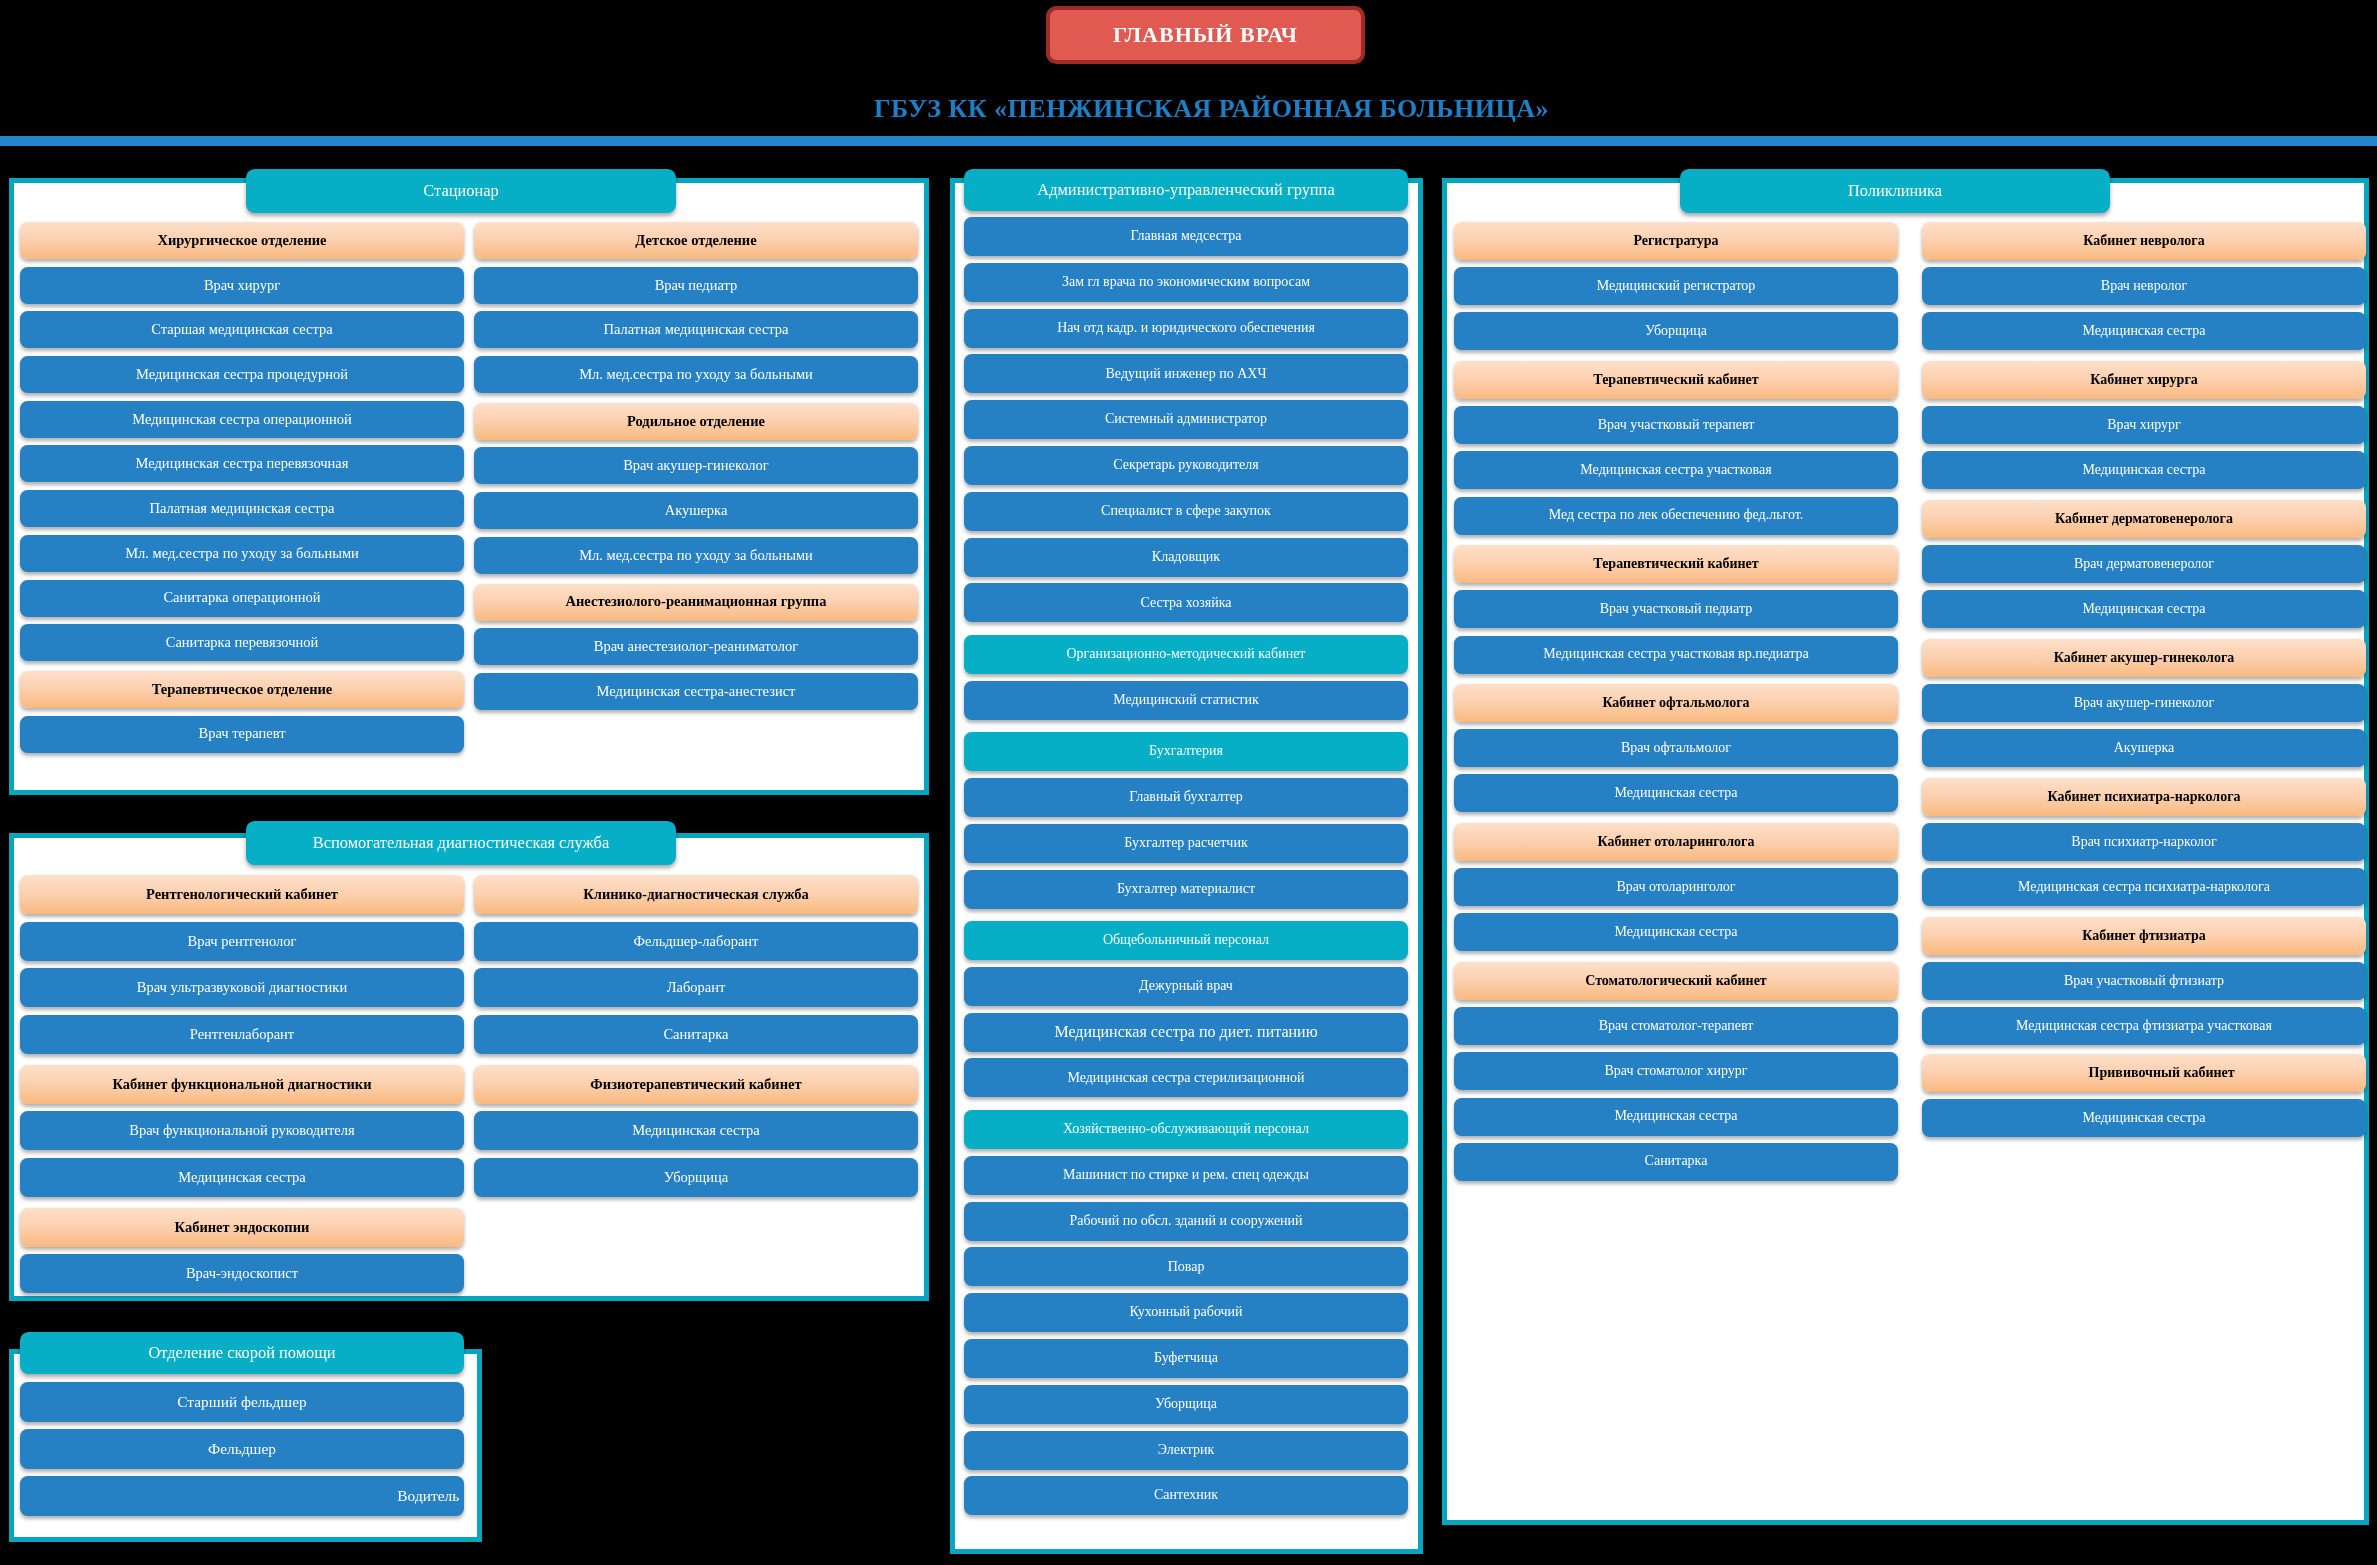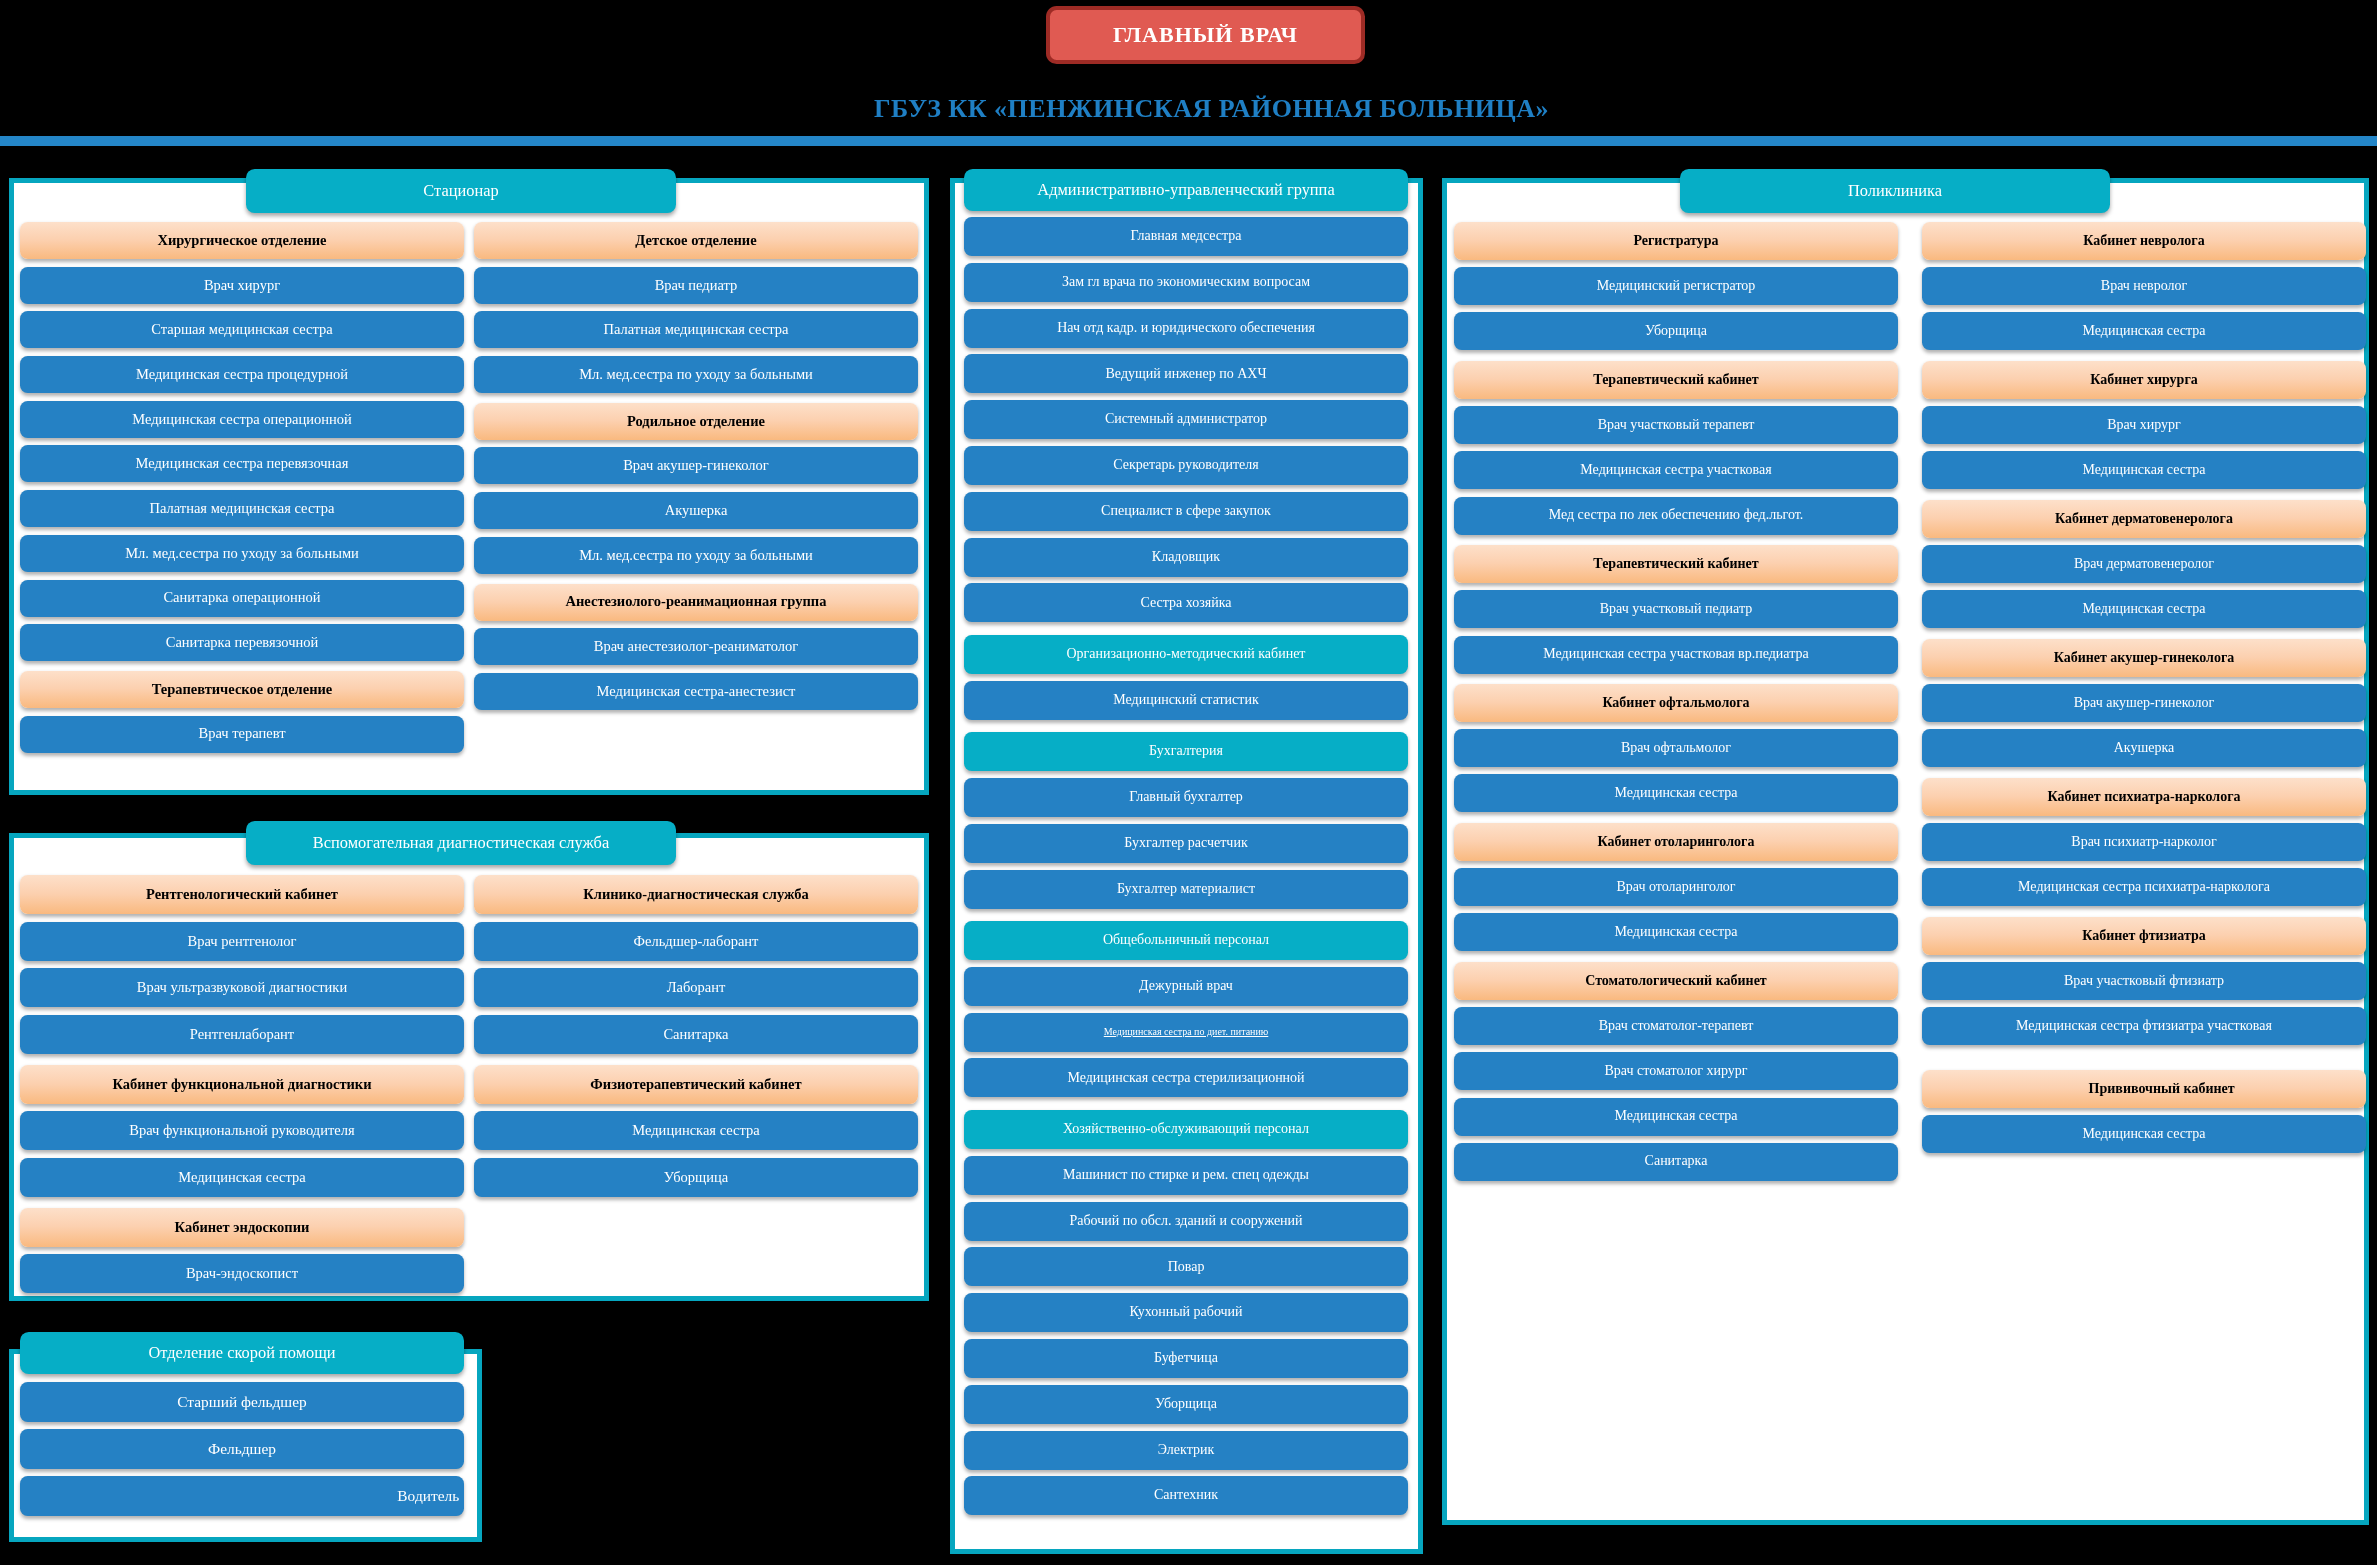--- a/index.html
+++ b/index.html
@@ -325,21 +325,21 @@
       <div class="node staff" style="height: 39px; flex: 0 0 39px; margin-top: 6.8px;">
         <span style="font-size: 14px;">Бухгалтер материалист</span>
       </div>
       <div class="node group" style="height: 39px; flex: 0 0 39px; margin-top: 12.5px;">
         <span style="font-size: 14px;">Общебольничный персонал</span>
       </div>
       <div class="node staff" style="height: 39px; flex: 0 0 39px; margin-top: 6.8px;">
         <span style="font-size: 14px;">Дежурный врач</span>
       </div>
       <div class="node staff" style="height: 39px; flex: 0 0 39px; margin-top: 6.8px;">
-        <span style="font-size: 10px; text-decoration: underline;">Медицинская сестра по диет. питанию</span>
+        <span style="font-size: 16px;">Медицинская сестра по диет. питанию</span>
       </div>
       <div class="node staff" style="height: 39px; flex: 0 0 39px; margin-top: 6.8px;">
         <span style="font-size: 14px;">Медицинская сестра стерилизационной</span>
       </div>
       <div class="node group" style="height: 39px; flex: 0 0 39px; margin-top: 12.5px;">
         <span style="font-size: 14px;">Хозяйственно-обслуживающий персонал</span>
       </div>
       <div class="node staff" style="height: 39px; flex: 0 0 39px; margin-top: 6.8px;">
         <span style="font-size: 14px;">Машинист по стирке и рем. спец одежды</span>
       </div>
@@ -483,21 +483,21 @@
       </div>
       <div class="node head" style="height: 38px; flex: 0 0 38px; margin-top: 10.6px;">
         <span style="font-size: 14px;">Кабинет фтизиатра</span>
       </div>
       <div class="node staff" style="height: 38px; flex: 0 0 38px; margin-top: 7.2px;">
         <span style="font-size: 14px;">Врач участковый фтизиатр</span>
       </div>
       <div class="node staff" style="height: 38px; flex: 0 0 38px; margin-top: 7.2px;">
         <span style="font-size: 14px;">Медицинская сестра фтизиатра участковая</span>
       </div>
-      <div class="node head" style="height: 38px; flex: 0 0 38px; margin-top: 25px; padding-left: 40px;">
+      <div class="node head" style="height: 38px; flex: 0 0 38px; margin-top: 9px; padding-left: 40px;">
         <span style="font-size: 14px;">Прививочный кабинет</span>
       </div>
       <div class="node staff" style="height: 38px; flex: 0 0 38px; margin-top: 7.2px;">
         <span style="font-size: 14px;">Медицинская сестра</span>
       </div>
     </div>
 
 </div>
 
 

